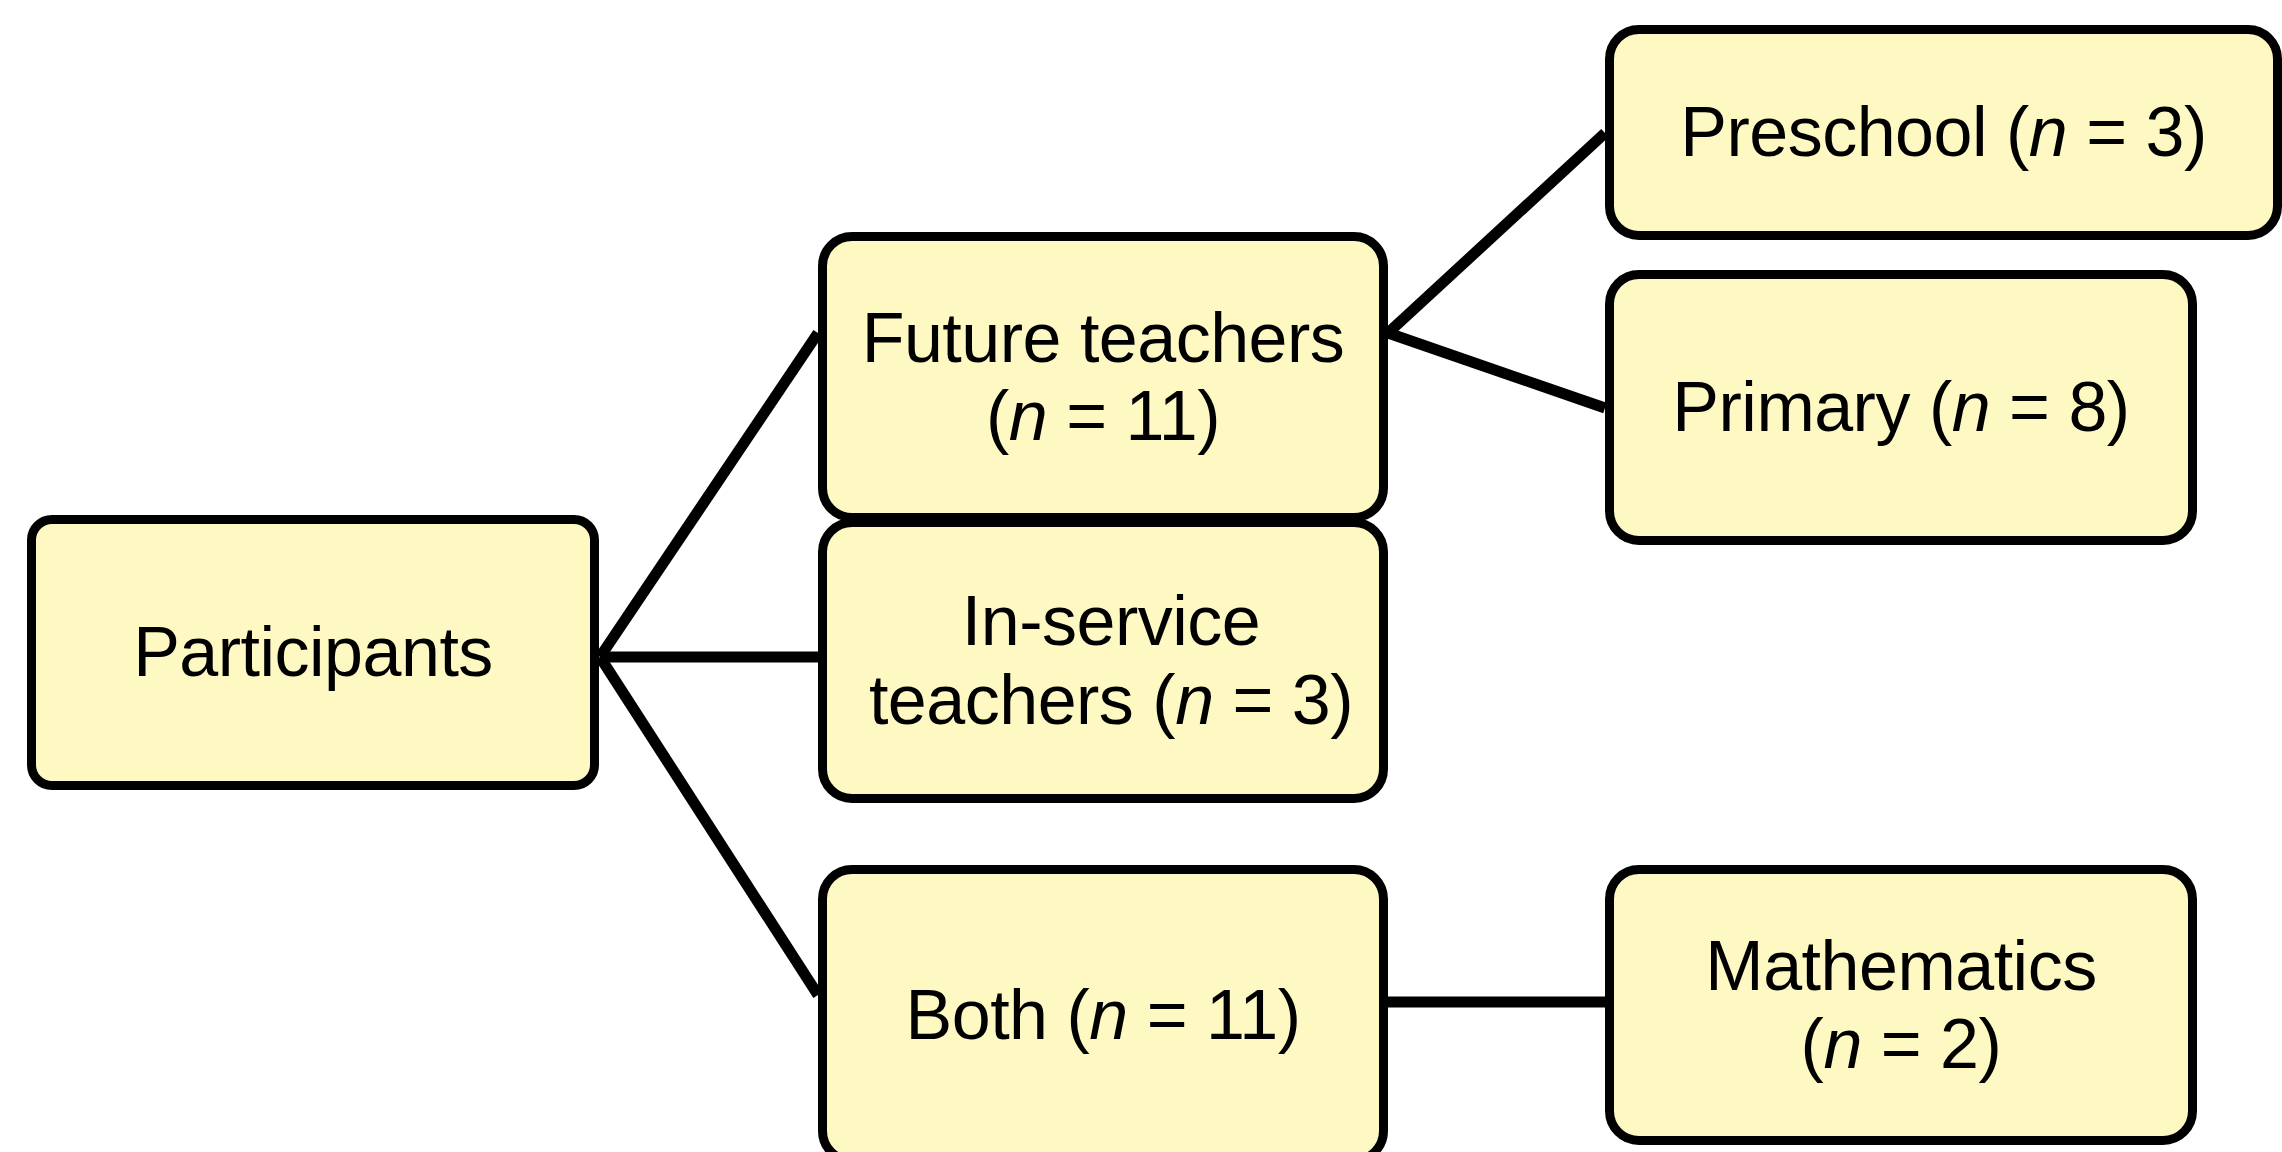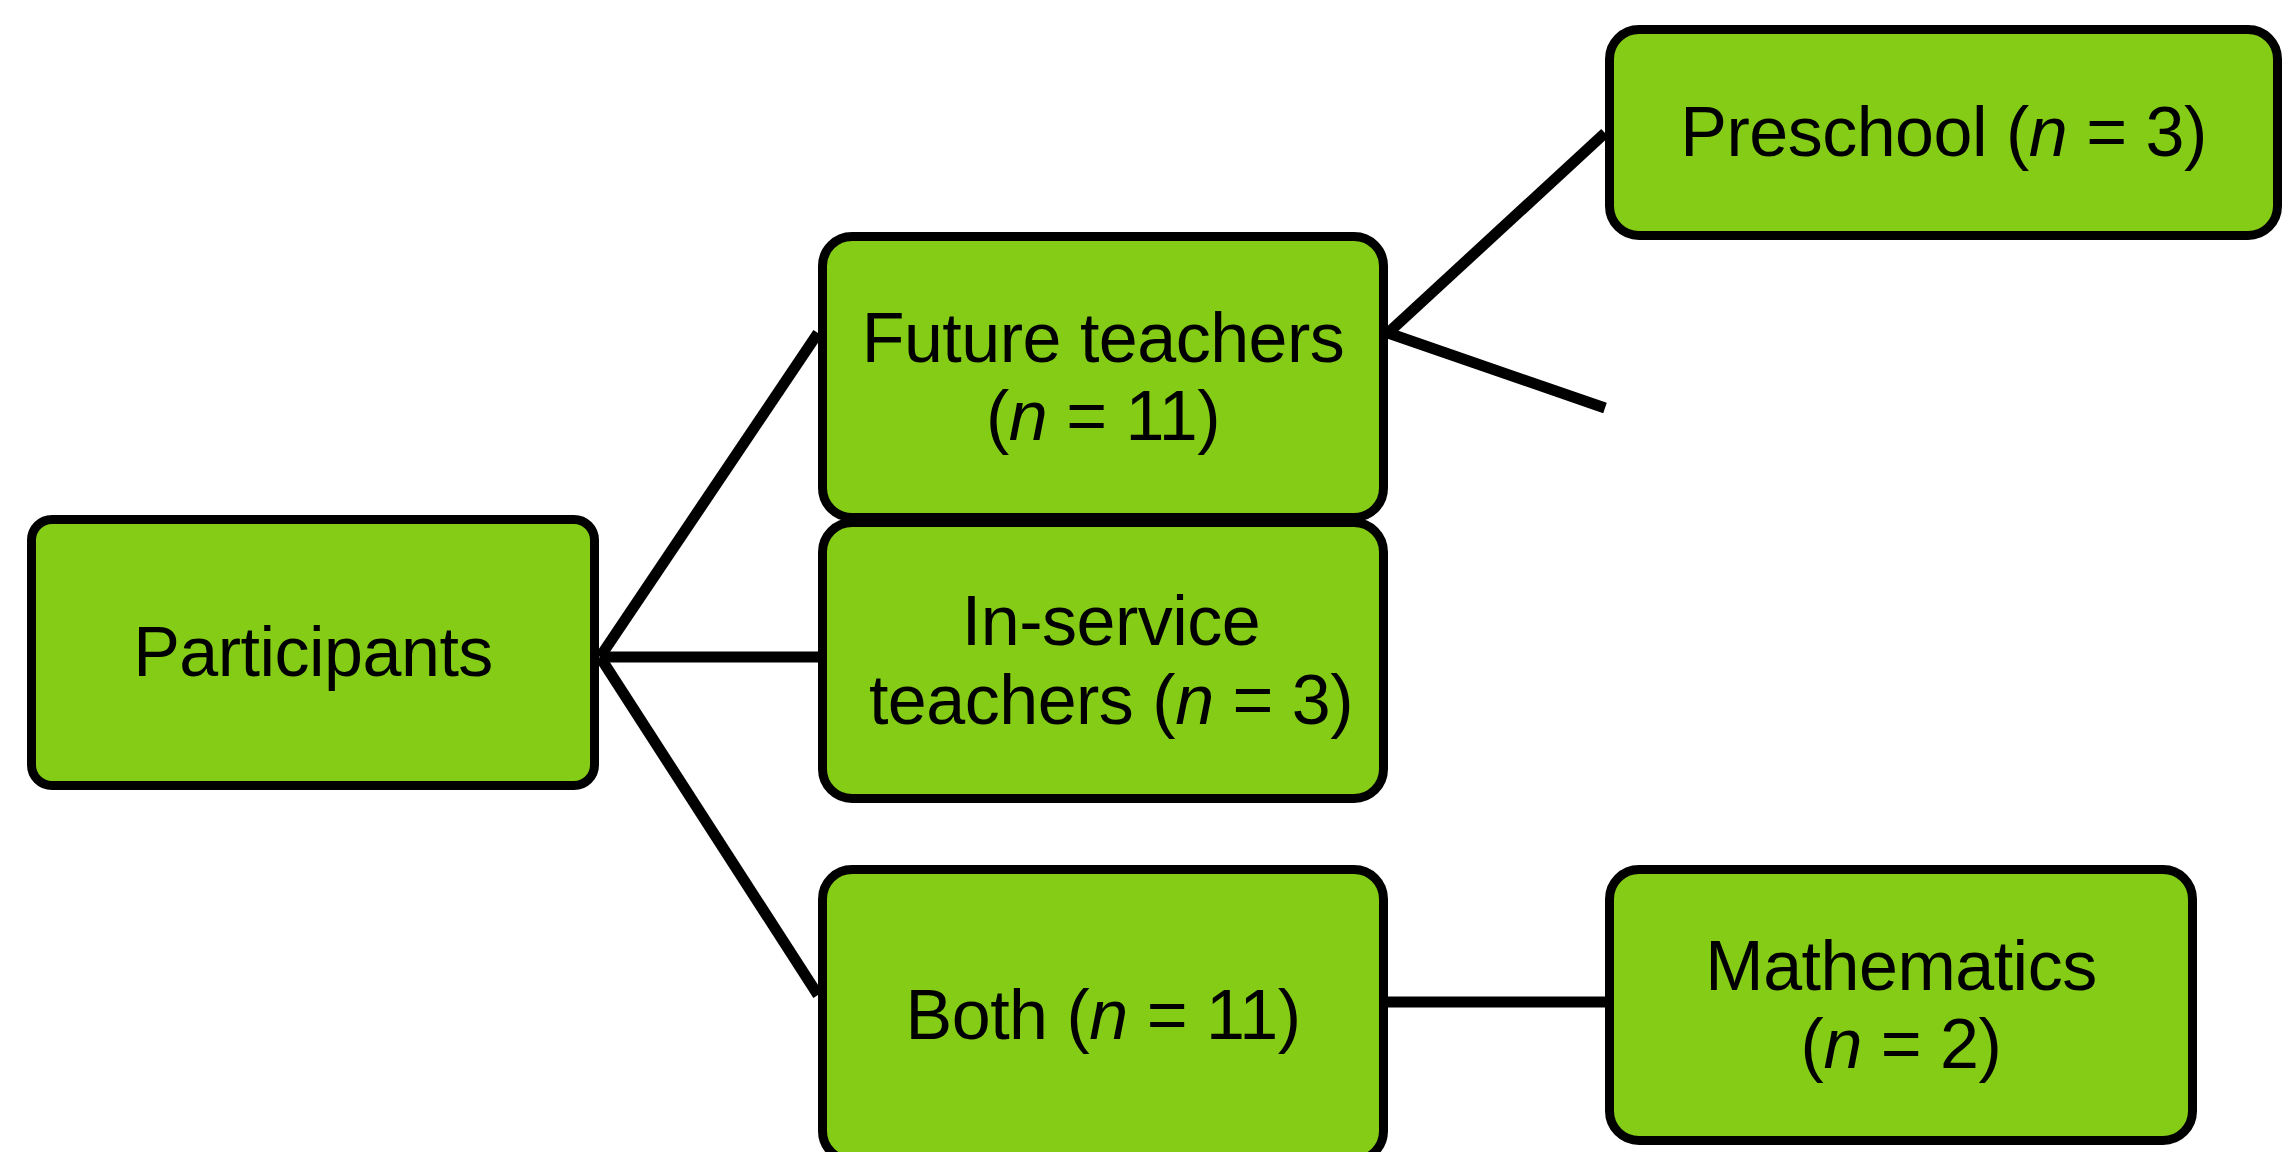--- a/index.html
+++ b/index.html
@@ -22,21 +22,21 @@
     position: absolute;
     left: 0;
     top: 0;
     width: 2282px;
     height: 1152px;
     pointer-events: none;
   }
   .node {
     position: absolute;
     box-sizing: border-box;
-    background: #84cc16;
+    background: #fef9c3;
     border: 9px solid #000000;
     border-radius: 34px;
     display: flex;
     align-items: center;
     justify-content: center;
     text-align: center;
     color: #000000;
     z-index: 2;
   }
   .node-label {
@@ -96,19 +96,22 @@
   </div>
 
   <div class="node" id="node-both">
     <span class="node-label">Both (<i>n</i> = 11)</span>
   </div>
 
   <div class="node" id="node-preschool">
     <span class="node-label">Preschool (<i>n</i> = 3)</span>
   </div>
 
+  <div class="node" id="node-primary">
+    <span class="node-label">Primary (<i>n</i> = 8)</span>
+  </div>
 
   <div class="node" id="node-mathematics">
     <span class="node-label">Mathematics
 (<i>n</i> = 2)</span>
   </div>
 
 </div>
 
 </body></html>

